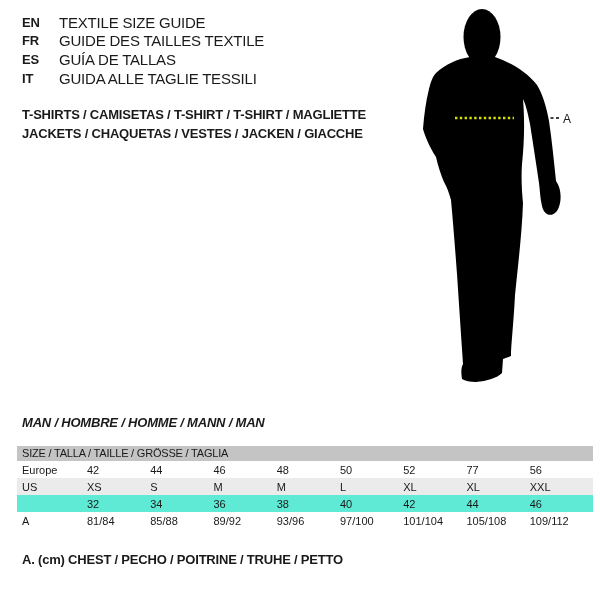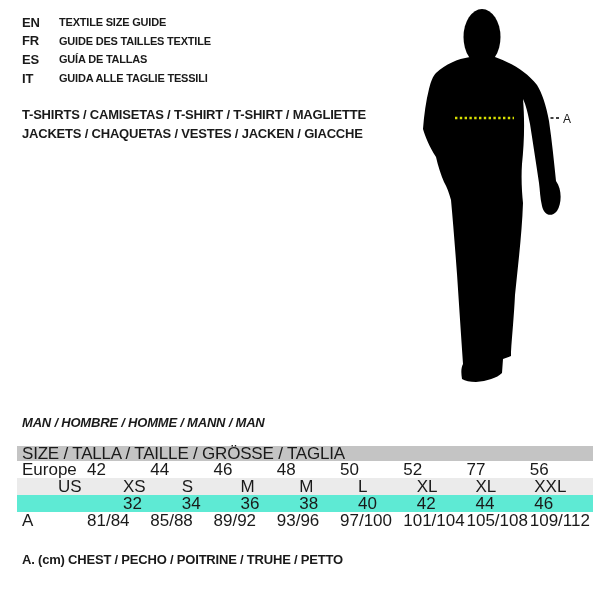--- a/index.html
+++ b/index.html
@@ -5,42 +5,42 @@
   html,body { margin:0; padding:0; background:#ffffff; }
   #canvas {
     position:relative; width:600px; height:600px; background:#ffffff;
     font-family:"Liberation Sans", sans-serif; color:#1a1a1a; overflow:hidden;
   }
 
   
   #lang-block { position:absolute; left:22px; top:13px; }
   .lang-row { display:flex; height:18.6px; align-items:center; }
   .lang-code { width:37px; font-weight:bold; font-size:13px; letter-spacing:-0.2px; }
-  .lang-label { font-weight:bold; font-size:11px; letter-spacing:-0.2px; }
+  .lang-label { font-weight:normal; font-size:15px; letter-spacing:-0.2px; }
 
   
   #category-block { position:absolute; left:22px; top:106px; }
   .category-line { font-weight:bold; font-size:13px; letter-spacing:-0.2px; line-height:18.5px; white-space:nowrap; }
 
   
   #figure-wrap { position:absolute; left:415px; top:4px; width:165px; height:390px; }
   #figure-wrap svg { display:block; }
   .measure-a-text { font-family:"Liberation Sans", sans-serif; font-size:12px; fill:#1a1a1a; }
 
   
   #section-title { position:absolute; left:22px; top:415px; font-weight:bold; font-size:13px; letter-spacing:-0.2px;font-style:italic; }
 
   
-  #size-table { position:absolute; left:17px; top:446px; width:576px; font-size:17px; }
+  #size-table { position:absolute; left:17px; top:446px; width:576px; font-size:11px; }
   .tbl-header {
     height:15px; line-height:15px; background:#c4c4c4; padding-left:5px;
     letter-spacing:-0.2px; color:#1a1a1a;
   }
   .tbl-row { display:flex; height:17px; align-items:center; }
-  .tbl-row.shaded { background:#ebebeb;padding-left:36px; }
+  .tbl-row.shaded { background:#ebebeb; }
   .cell-label { width:70px; padding-left:5px; box-sizing:border-box; }
   .cell-value { flex:1; text-align:left; }
 
   
   #footnote { position:absolute; left:22px; top:552px; font-weight:bold; font-size:13px; letter-spacing:-0.2px; }
 </style>
 </head>
 <body>
 
 <div id="canvas">

